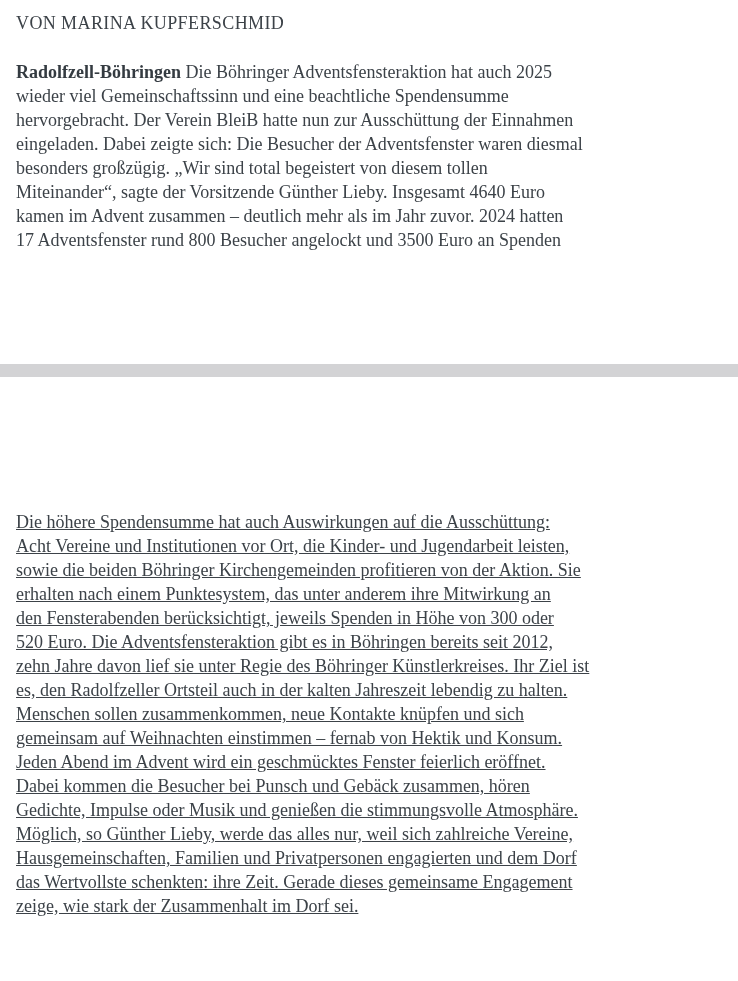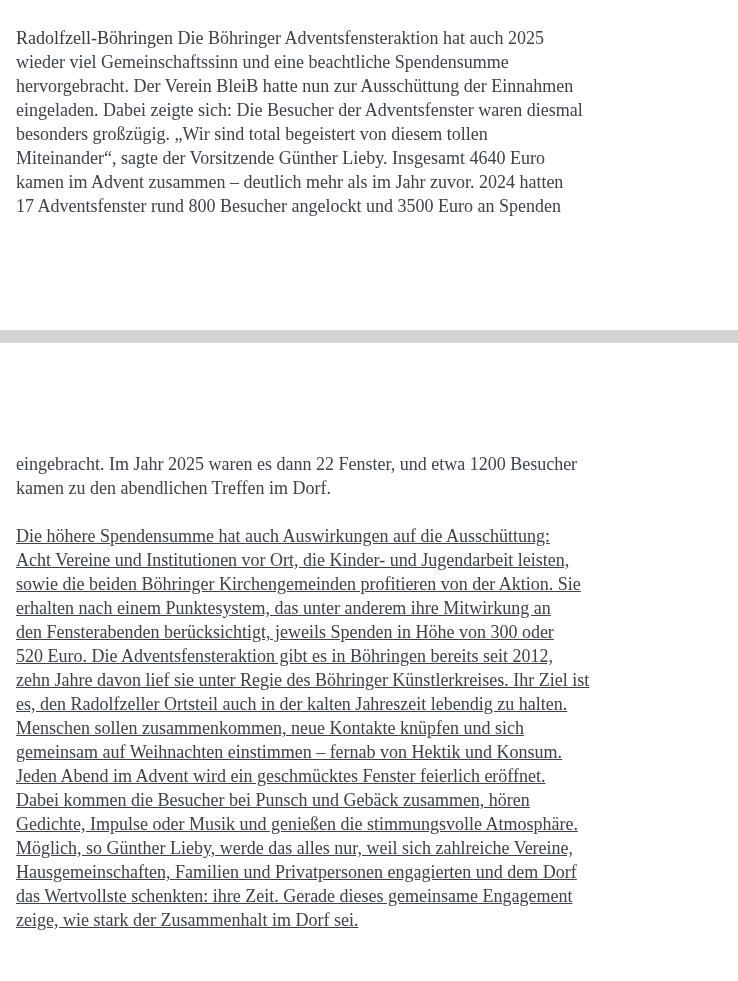--- a/index.html
+++ b/index.html
@@ -28,57 +28,56 @@
     color: #3c4248;
   }
   .para {
     margin: 0;
     font-size: 18px;
     line-height: 24px;
     white-space: pre;
     color: #3c4248;
   }
   .p1 { margin-top: 26px; }
-  .lead { font-weight: 400; color: #343b41; }
+  .lead { font-weight: 700; color: #343b41; }
   .media-gap {
     height: 234px;
     margin: 0 -18px 0 -16px;
     position: relative;
     background: #ffffff;
   }
   .gray-bar {
     position: absolute;
     top: 112px;
     left: 0;
     width: 100%;
     height: 13px;
     background: #d3d3d5;
   }
   .p3 { margin-top: 24px; text-decoration: underline; }
 </style>
 </head>
 <body>
 
 <div class="page">
+  <div class="byline">VON MARINA KUPFERSCHMID</div>
 
   <p class="para p1"><strong class="lead">Radolfzell-Böhringen</strong><span> Die Böhringer Adventsfensteraktion hat auch 2025
 wieder viel Gemeinschaftssinn und eine beachtliche Spendensumme
 hervorgebracht. Der Verein BleiB hatte nun zur Ausschüttung der Einnahmen
 eingeladen. Dabei zeigte sich: Die Besucher der Adventsfenster waren diesmal
 besonders großzügig. „Wir sind total begeistert von diesem tollen
 Miteinander“, sagte der Vorsitzende Günther Lieby. Insgesamt 4640 Euro
 kamen im Advent zusammen – deutlich mehr als im Jahr zuvor. 2024 hatten
 17 Adventsfenster rund 800 Besucher angelockt und 3500 Euro an Spenden</span></p>
 
   <div class="media-gap">
     <div class="gray-bar"></div>
   </div>
 
-  <p class="para p2">eingebracht. Im Jahr 2025 waren es dann 22 Fenster, und etwa 1200 Besucher
-kamen zu den abendlichen Treffen im Dorf.</p>
 
   <p class="para p3">Die höhere Spendensumme hat auch Auswirkungen auf die Ausschüttung:
 Acht Vereine und Institutionen vor Ort, die Kinder- und Jugendarbeit leisten,
 sowie die beiden Böhringer Kirchengemeinden profitieren von der Aktion. Sie
 erhalten nach einem Punktesystem, das unter anderem ihre Mitwirkung an
 den Fensterabenden berücksichtigt, jeweils Spenden in Höhe von 300 oder
 520 Euro. Die Adventsfensteraktion gibt es in Böhringen bereits seit 2012,
 zehn Jahre davon lief sie unter Regie des Böhringer Künstlerkreises. Ihr Ziel ist
 es, den Radolfzeller Ortsteil auch in der kalten Jahreszeit lebendig zu halten.
 Menschen sollen zusammenkommen, neue Kontakte knüpfen und sich

